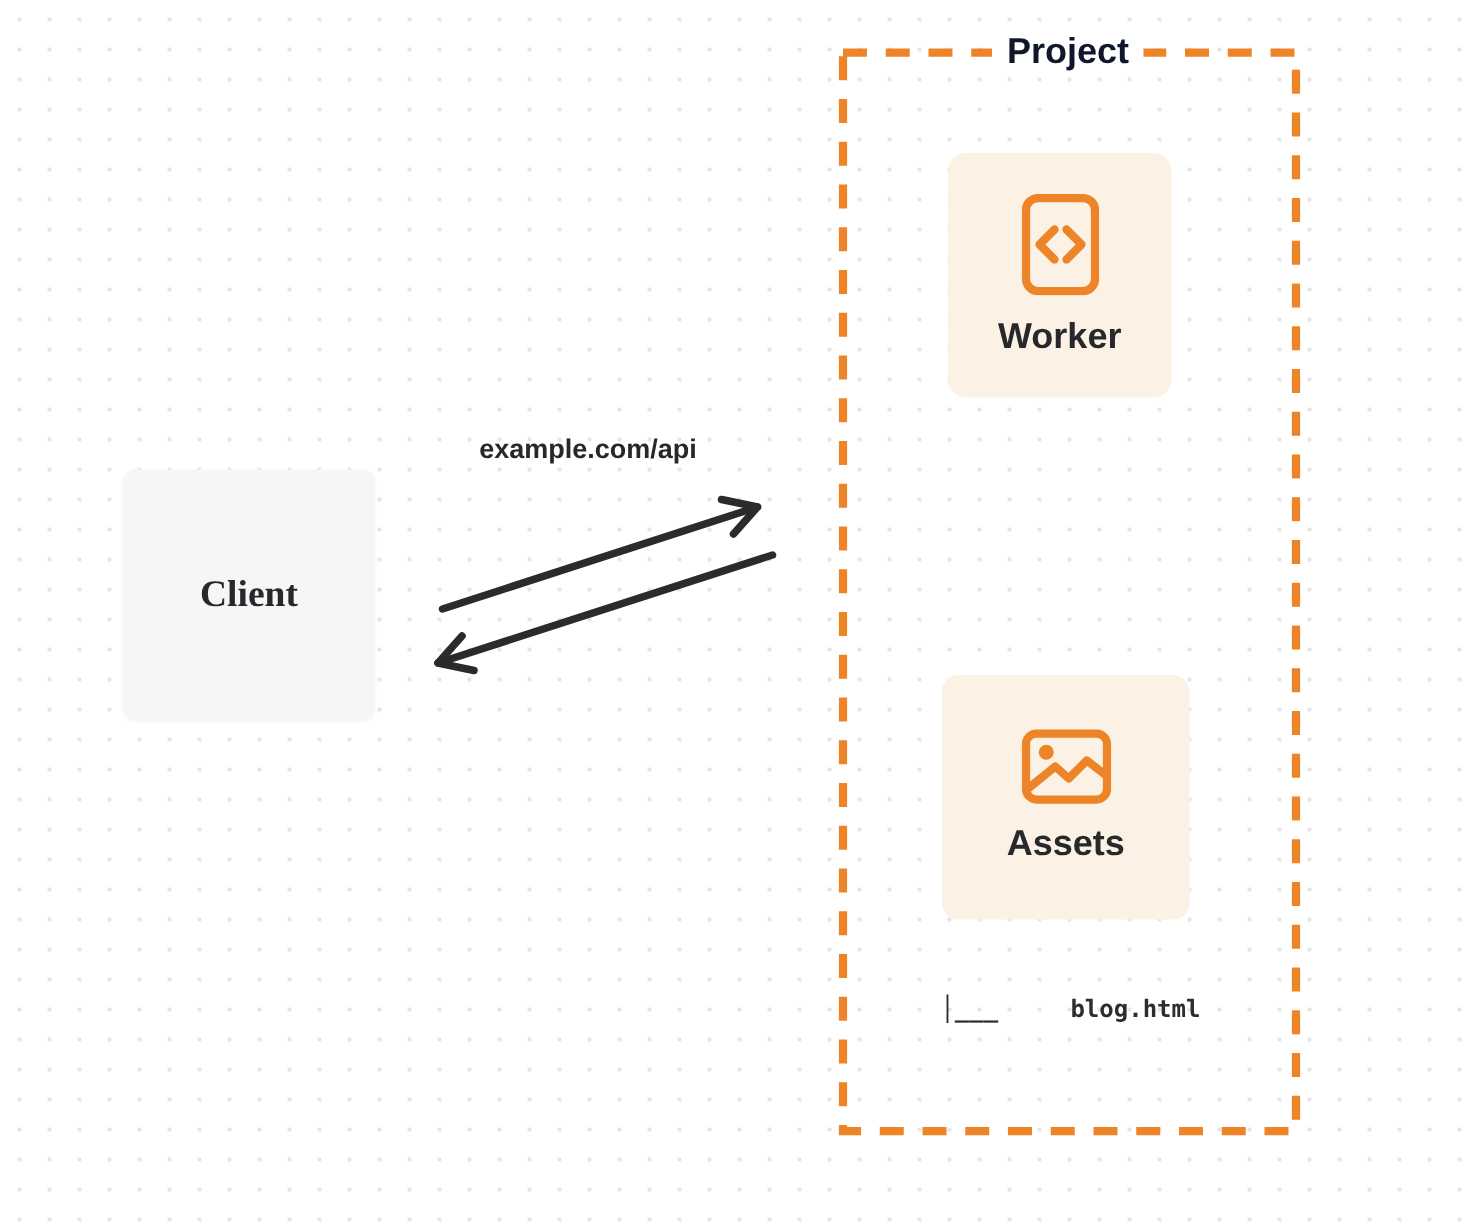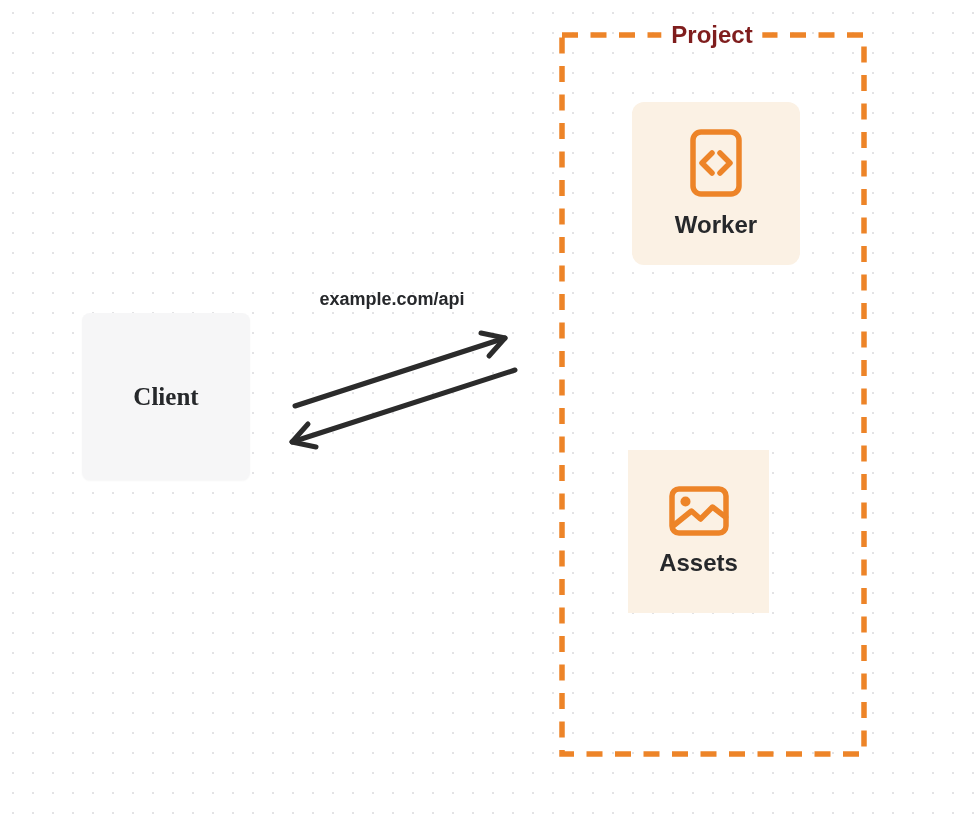--- a/index.html
+++ b/index.html
@@ -15,27 +15,27 @@
   .node { position:absolute; display:flex; flex-direction:column; align-items:center; justify-content:center; box-sizing:border-box; }
 
   .client-node {
     left:82px; top:313px; width:168px; height:167px;
     background:#F6F6F7; border-radius:8px;
     box-shadow:0 1px 2px rgba(0,0,0,0.04);
     font-family:Liberation Serif, serif;
   }
   .client-label { font-size:25px; font-weight:700; color:#26282B; }
 
-  .worker-node { left:632px; top:102px; width:168px; height:163px; background:#FBF1E4; border-radius:12px; gap:14px; }
-  .assets-node { left:628px; top:450px; width:141px; height:163px; background:#FBF1E4; border-radius:0; gap:13px; }
+  .worker-node { left:632px; top:102px; width:149px; height:163px; background:#FBF1E4; border-radius:12px; gap:14px; }
+  .assets-node { left:628px; top:450px; width:165px; height:163px; background:#FBF1E4; border-radius:11px; gap:13px; }
   .node-label { font-size:24px; font-weight:700; color:#26282B; }
 
   .project-label {
     position:absolute; left:712px; top:21px; transform:translateX(-50%);
-    font-size:24px; font-weight:700; color:#7f1d1d;
+    font-size:24px; font-weight:700; color:#0f172a;
     background:#ffffff; padding:0 10px; line-height:28px; white-space:nowrap;
   }
 
   .request-url-label {
     position:absolute; left:392px; top:289px; transform:translateX(-50%);
     font-size:18px; font-weight:700; color:#26282B; white-space:nowrap;
   }
 
   .file-tree {
     position:absolute; left:598px; top:620px;
@@ -81,16 +81,17 @@
   <div class="node assets-node">
     <svg width="60" height="50" viewBox="0 0 60 50">
       <rect x="3" y="3" width="54" height="44" rx="7" fill="none" stroke="#ED8428" stroke-width="5.5"></rect>
       <circle cx="16.5" cy="15.5" r="5" fill="#ED8428"></circle>
       <path d="M4 40 L22.5 25 L31.5 33 L43.5 21 L56.5 31" fill="none" stroke="#ED8428" stroke-width="5.5" stroke-linecap="round" stroke-linejoin="round"></path>
     </svg>
     <span class="node-label">Assets</span>
   </div>
 
   <div class="file-tree">
+    <div>   │___     blog.html</div>
     
   </div>
 
 </div>
 
 </body></html>

